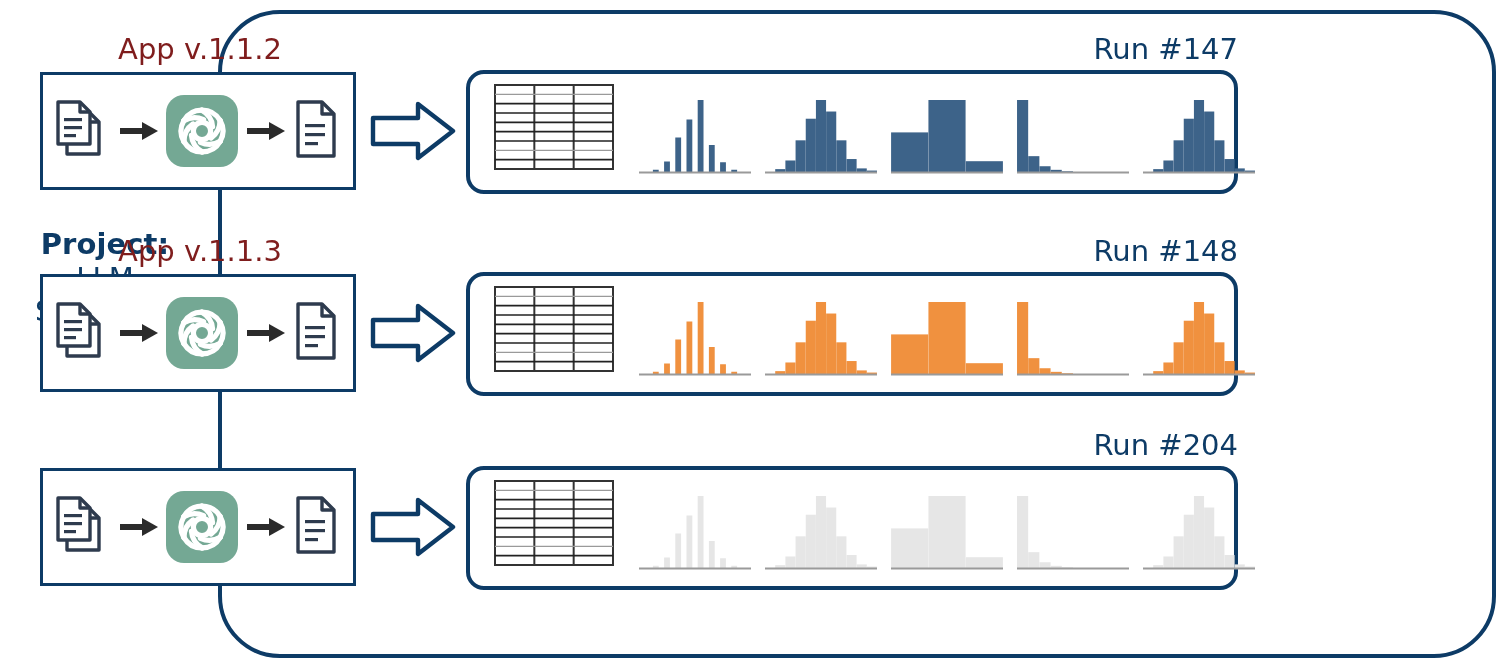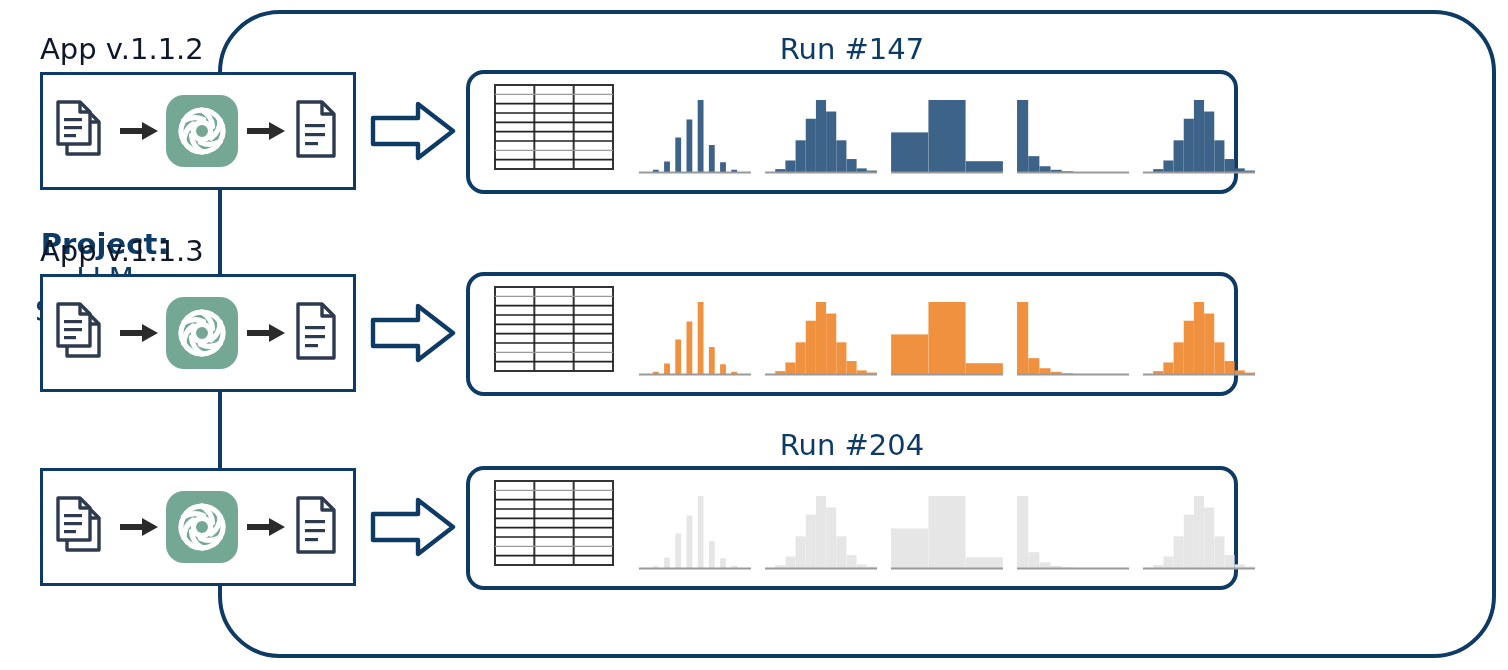--- a/index.html
+++ b/index.html
@@ -14,24 +14,24 @@
 
   
   .outer-frame{position:absolute;left:218px;top:10px;width:1278px;height:648px;
     border:4px solid #0d3b66;border-radius:62px;box-sizing:border-box;background:transparent;}
 
   
   .row{position:absolute;left:0;width:100%;height:200px;}
   .row-1{top:14px;} .row-2{top:216px;padding-left:13px;} .row-3{top:410px;}
 
   
-  .version-caption{position:absolute;left:40px;top:18px;width:320px;
-    font-size:29px;color:#0f172a;white-space:nowrap;}
-  
-  .run-caption{position:absolute;left:466px;top:18px;width:772px;text-align:center;
+  .version-caption{position:absolute;left:40px;top:18px;width:320px;text-align:center;
+    font-size:29px;color:#7f1d1d;white-space:nowrap;}
+  
+  .run-caption{position:absolute;left:466px;top:18px;width:772px;text-align:right;
     font-size:29px;color:#0d3b66;white-space:nowrap;}
 
   
   .pipeline-box{position:absolute;left:40px;top:58px;width:316px;height:118px;
     border:3px solid #0d3b66;box-sizing:border-box;display:flex;align-items:center;
     justify-content:space-between;padding:0 12px;background:#fff;}
 
   .doc-icon,.docs-icon{flex:0 0 auto;}
   .llm-badge{flex:0 0 auto;width:72px;height:72px;border-radius:18px;background:#74a894;
     display:flex;align-items:center;justify-content:center;}
@@ -177,20 +177,21 @@
               <rect x="71.30" y="46.32" width="10.13" height="31.68" fill="#3d6389"></rect>
               <rect x="81.48" y="65.04" width="10.13" height="12.96" fill="#3d6389"></rect>
               <rect x="91.66" y="74.40" width="10.13" height="3.60" fill="#3d6389"></rect>
               <rect x="101.84" y="76.56" width="10.13" height="1.44" fill="#3d6389"></rect>
               <line x1="0" y1="78.5" x2="112" y2="78.5" stroke="#9a9a9a" stroke-width="2"></line>
             </svg></span>
     </div>
   </div>
       <div class="row row-2">
     <div class="version-caption">App v.1.1.3</div>
+    <div class="run-caption">Run #148</div>
 
     <div class="pipeline-box">
       <span class="docs-icon"><svg width="56" height="62" viewBox="0 0 56 62">
     <path d="M12 14 h22 l10 10 v32 h-32 z" fill="#fff" stroke="#2e3b4e" stroke-width="3.4" stroke-linejoin="round"></path>
     <path d="M34 14 v10 h10" fill="none" stroke="#2e3b4e" stroke-width="3.4" stroke-linejoin="round"></path>
     <path d="M3 4 h22 l10 10 v32 h-32 z" fill="#fff" stroke="#2e3b4e" stroke-width="3.4" stroke-linejoin="round"></path>
     <path d="M25 4 v10 h10" fill="none" stroke="#2e3b4e" stroke-width="3.4" stroke-linejoin="round"></path>
     <rect x="9" y="20" width="18" height="3.2" fill="#2e3b4e"></rect>
     <rect x="9" y="28" width="18" height="3.2" fill="#2e3b4e"></rect>
     <rect x="9" y="36" width="12" height="3.2" fill="#2e3b4e"></rect>

